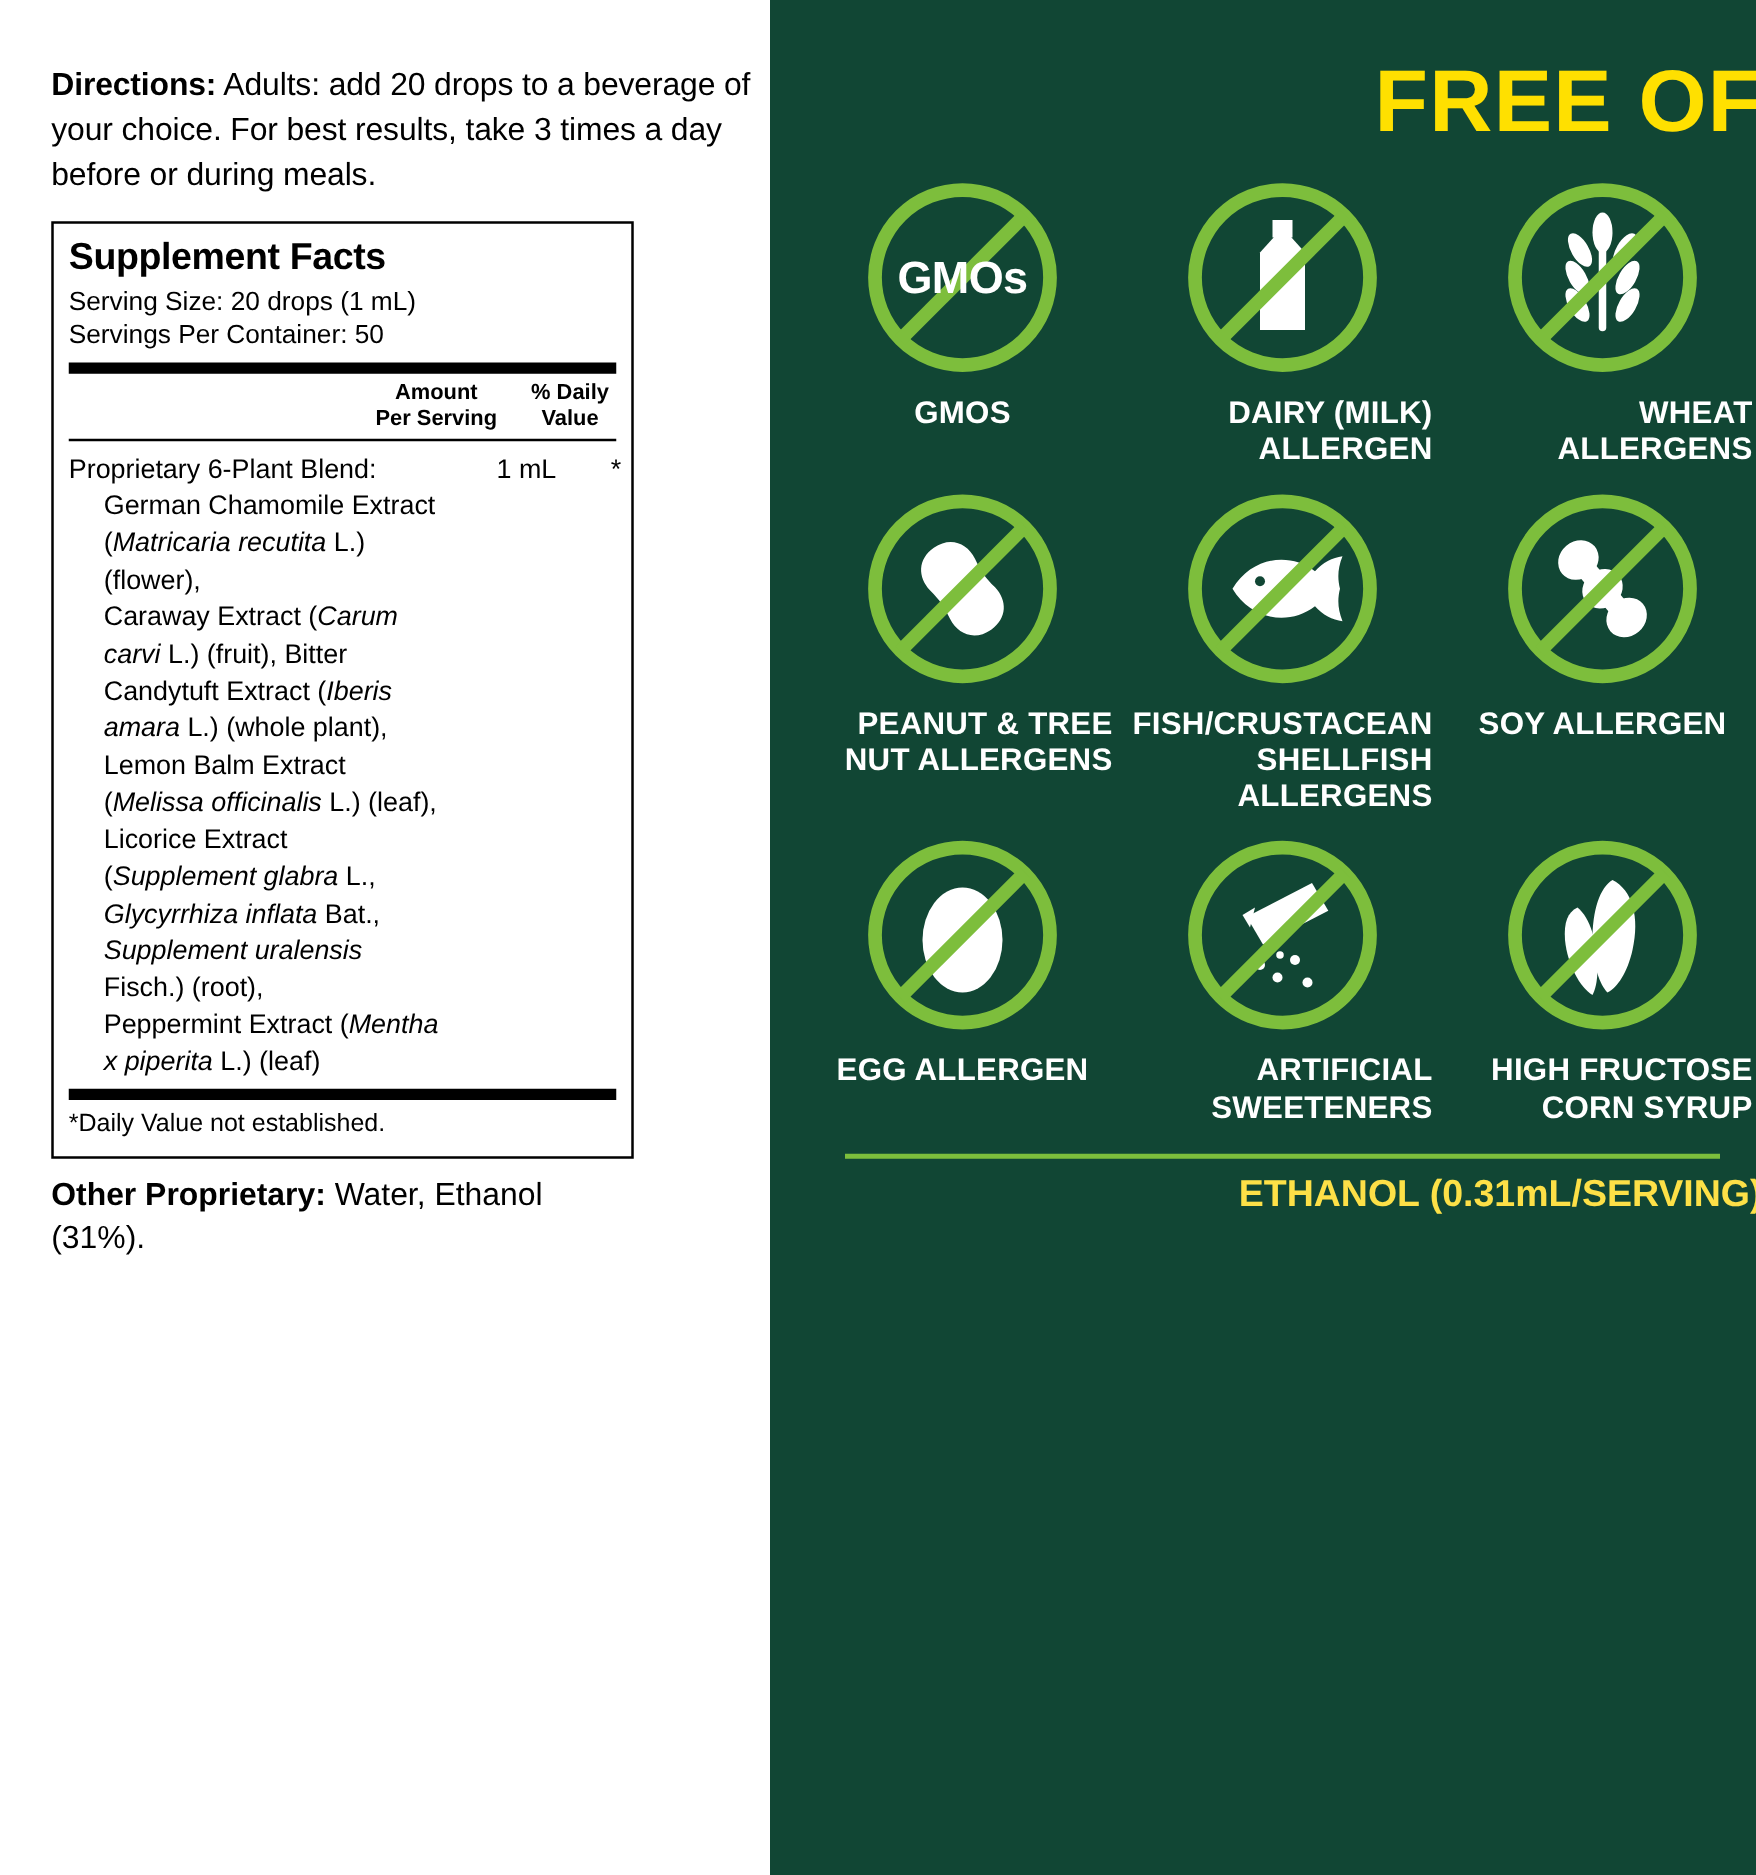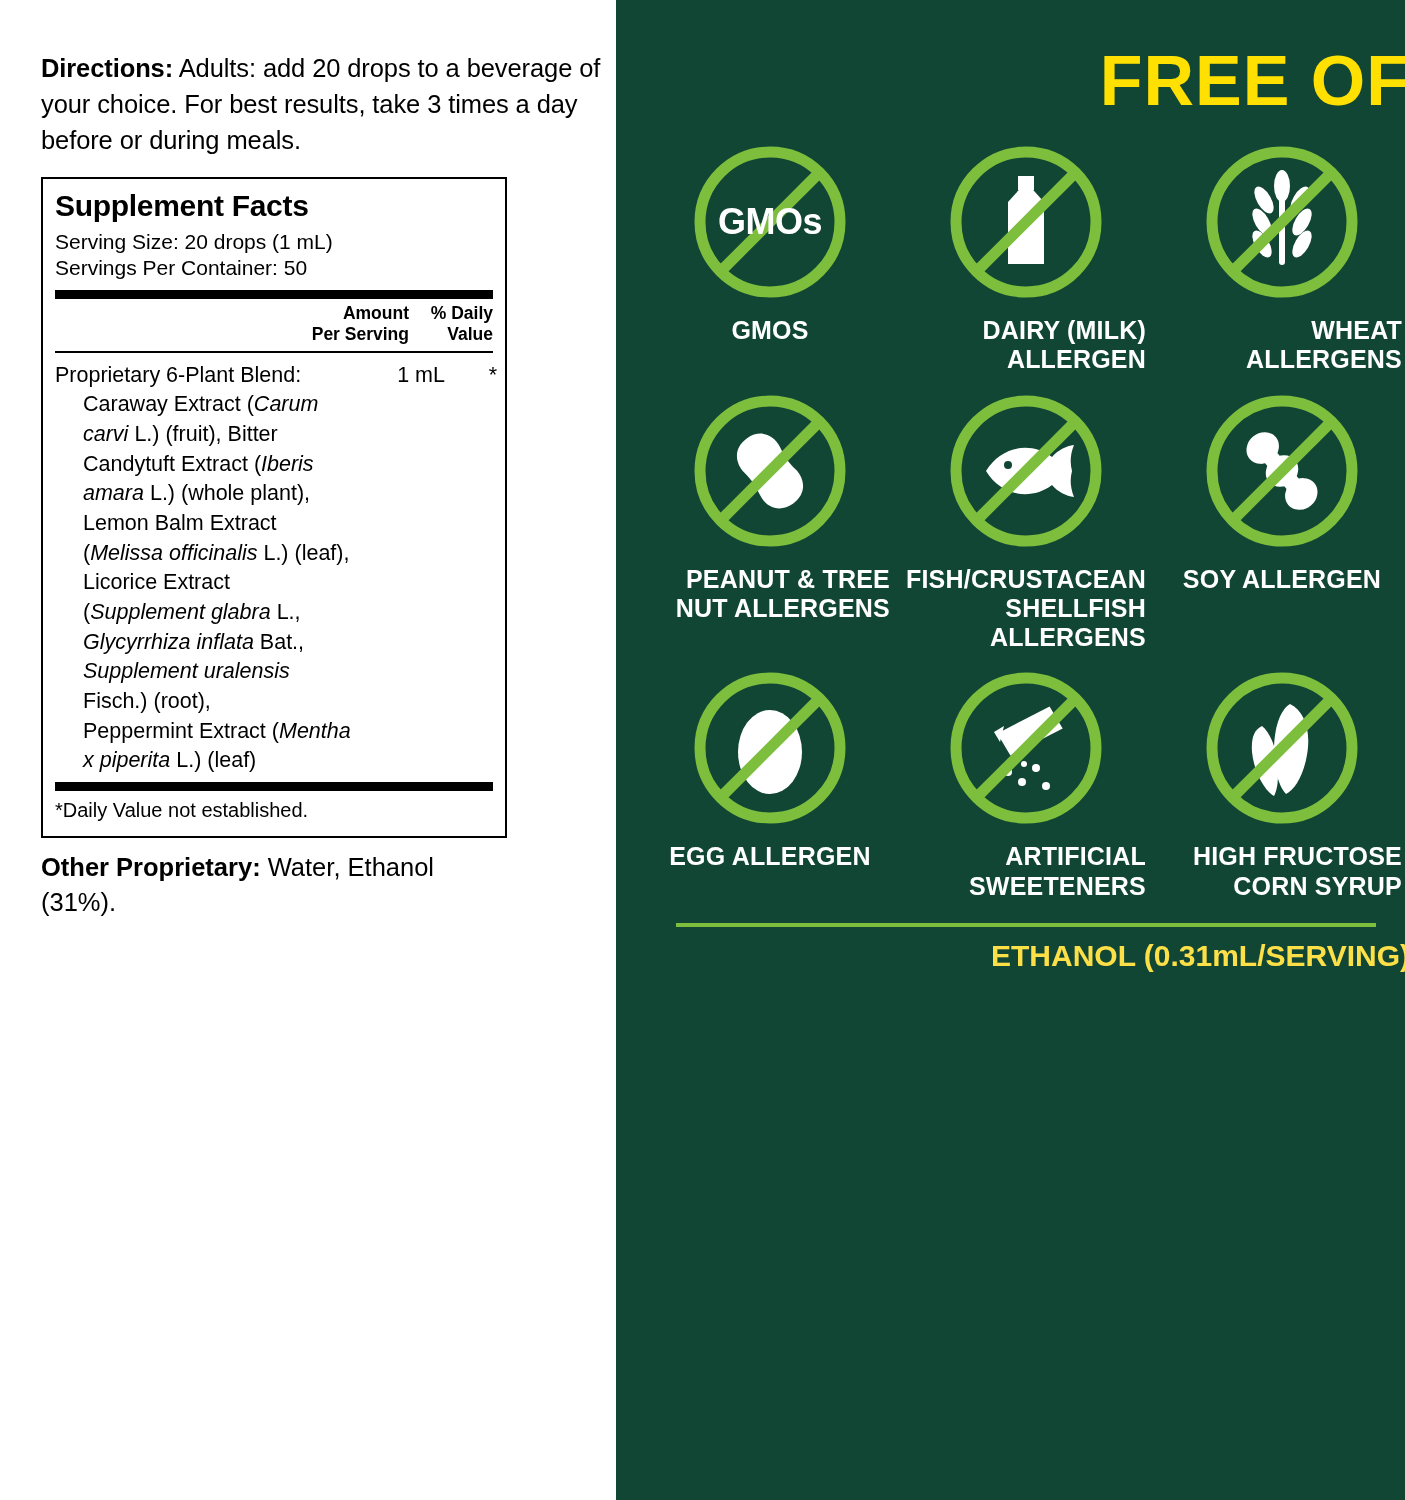--- a/index.html
+++ b/index.html
@@ -69,21 +69,21 @@
     border-top: 9px solid #000;
     margin: 6px 0 8px 0;
   }
   .sf-colheads {
     display: flex;
     justify-content: flex-end;
     align-items: flex-start;
     font-size: 17.5px;
     font-weight: bold;
     line-height: 1.18;
-    text-align: right;
+    text-align: center;
     gap: 10px;
     padding-bottom: 2px;
   }
   .sf-colheads .col-amount { width: 120px; }
   .sf-colheads .col-dv { width: 74px; }
 
   .sf-body {
     position: relative;
     font-size: 21.5px;
     line-height: 1.38;
@@ -231,20 +231,21 @@
           <div>Value</div>
         </div>
       </div>
 
       <div class="rule-thin"></div>
 
       <div class="sf-body">
         <div class="blend-row">
           <div class="blend-name">
             <span>Proprietary 6-Plant Blend:</span>
+            <span class="indent">German Chamomile Extract (<i>Matricaria recutita</i> L.) (flower),</span>
             <span class="indent">Caraway Extract (<i>Carum carvi</i> L.) (fruit), Bitter</span>
             <span class="indent">Candytuft Extract (<i>Iberis amara</i> L.) (whole plant),</span>
             <span class="indent">Lemon Balm Extract (<i>Melissa officinalis</i> L.) (leaf), Licorice Extract</span>
             <span class="indent">(<i>Supplement glabra</i> L., <i>Glycyrrhiza inflata</i> Bat., <i>Supplement uralensis</i> Fisch.) (root),</span>
             <span class="indent">Peppermint Extract (<i>Mentha x piperita</i> L.) (leaf)</span>
           </div>
           <div class="blend-amount">1 mL</div>
           <div class="blend-dv">*</div>
         </div>
       </div>

